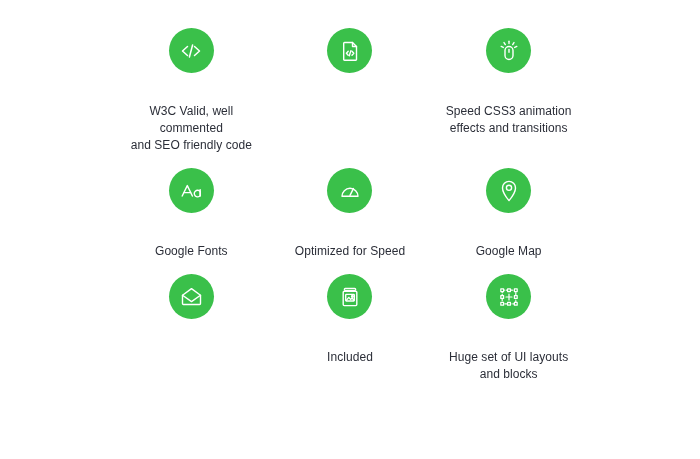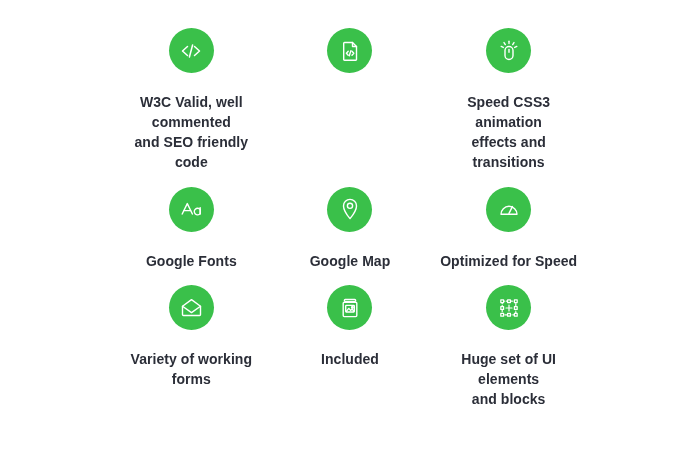--- a/index.html
+++ b/index.html
@@ -39,25 +39,25 @@
     background: #3ac04a;
     display: flex;
     align-items: center;
     justify-content: center;
     flex: 0 0 auto;
   }
   .feature-icon-circle svg {
     display: block;
   }
   .feature-label {
-    margin-top: 20px;
+    margin-top: 30px;
     color: #2b2e38;
     font-family: "Liberation Sans", sans-serif;
-    font-size: 14px;
-    font-weight: bold;
+    font-size: 12px;
+    font-weight: normal;
     line-height: 1.42;
     text-align: center;
     letter-spacing: 0.05px;
     max-width: 150px;
     white-space: pre-line;
   }
   
   .row-1 { padding-top: 12px; }
   .row-2 { padding-top: 14px; justify-content: flex-end; }
   .row-3 { padding-top: 14px; }
@@ -116,45 +116,44 @@
         <path d="M23.2 14.6 a3.3 3.3 0 1 0 0 4.0 z"></path>
         <line x1="23.2" y1="12.6" x2="23.2" y2="19.1"></line>
       </svg>
     </div>
     <div class="feature-label">Google Fonts</div>
   </div>
 
   <div class="feature-item row-2">
     <div class="feature-icon-circle">
       <svg width="26" height="26" viewBox="0 0 26 26" fill="none" stroke="#ffffff" stroke-width="1.4" stroke-linecap="round" stroke-linejoin="round">
+        <path d="M5 18.3 a8 8 0 1 1 16 0 z"></path>
+        <line x1="13" y1="17.4" x2="16.4" y2="10.6"></line>
+      </svg>
+    </div>
+    <div class="feature-label">Optimized for Speed</div>
+  </div>
+
+  <div class="feature-item row-2">
+    <div class="feature-icon-circle">
+      <svg width="26" height="26" viewBox="0 0 26 26" fill="none" stroke="#ffffff" stroke-width="1.4" stroke-linecap="round" stroke-linejoin="round">
         <path d="M13 3.4 c-3.6 0 -6.5 2.9 -6.5 6.5 c0 4.8 6.5 12.7 6.5 12.7 s6.5 -7.9 6.5 -12.7 c0 -3.6 -2.9 -6.5 -6.5 -6.5 z"></path>
         <circle cx="13" cy="9.8" r="2.6"></circle>
       </svg>
     </div>
     <div class="feature-label">Google Map</div>
-  </div>
-
-  <div class="feature-item row-2">
-    <div class="feature-icon-circle">
-      <svg width="26" height="26" viewBox="0 0 26 26" fill="none" stroke="#ffffff" stroke-width="1.4" stroke-linecap="round" stroke-linejoin="round">
-        <path d="M5 18.3 a8 8 0 1 1 16 0 z"></path>
-        <line x1="13" y1="17.4" x2="16.4" y2="10.6"></line>
-      </svg>
-    </div>
-    <div class="feature-label">Optimized for Speed</div>
   </div>
 
   <div class="feature-item row-3">
     <div class="feature-icon-circle">
       <svg width="27" height="27" viewBox="0 0 27 27" fill="none" stroke="#ffffff" stroke-width="1.4" stroke-linecap="round" stroke-linejoin="round">
         <path d="M4.5 12.3 L13.5 5.6 L22.5 12.3 V20.6 a0.9 0.9 0 0 1 -0.9 0.9 H5.4 a0.9 0.9 0 0 1 -0.9 -0.9 z"></path>
         <polyline points="4.5,12.3 13.5,18.6 22.5,12.3"></polyline>
       </svg>
     </div>
-    <div class="feature-label">Variety of working forms</div>
   </div>
 
 
 
 
   <div class="feature-item row-4">
     <div class="feature-icon-circle">
       <svg width="26" height="26" viewBox="0 0 26 26" fill="none" stroke="#ffffff" stroke-width="1.4" stroke-linecap="round" stroke-linejoin="round">
         <rect x="7.4" y="4.4" width="11.2" height="2.0" rx="0.8"></rect>
         <rect x="6.2" y="7.2" width="13.6" height="14.4" rx="1.1"></rect>
@@ -175,17 +174,17 @@
         <rect x="4.8" y="4.8" width="2.8" height="2.8" fill="#3ac04a"></rect>
         <rect x="18.4" y="4.8" width="2.8" height="2.8" fill="#3ac04a"></rect>
         <rect x="4.8" y="18.4" width="2.8" height="2.8" fill="#3ac04a"></rect>
         <rect x="18.4" y="18.4" width="2.8" height="2.8" fill="#3ac04a"></rect>
         <rect x="11.6" y="4.8" width="2.8" height="2.8" fill="#3ac04a"></rect>
         <rect x="11.6" y="18.4" width="2.8" height="2.8" fill="#3ac04a"></rect>
         <rect x="4.8" y="11.6" width="2.8" height="2.8" fill="#3ac04a"></rect>
         <rect x="18.4" y="11.6" width="2.8" height="2.8" fill="#3ac04a"></rect>
       </svg>
     </div>
-    <div class="feature-label">Huge set of UI elements
+    <div class="feature-label">Huge set of UI layouts
 and blocks</div>
   </div>
 
 </div>
 
 </body></html>

